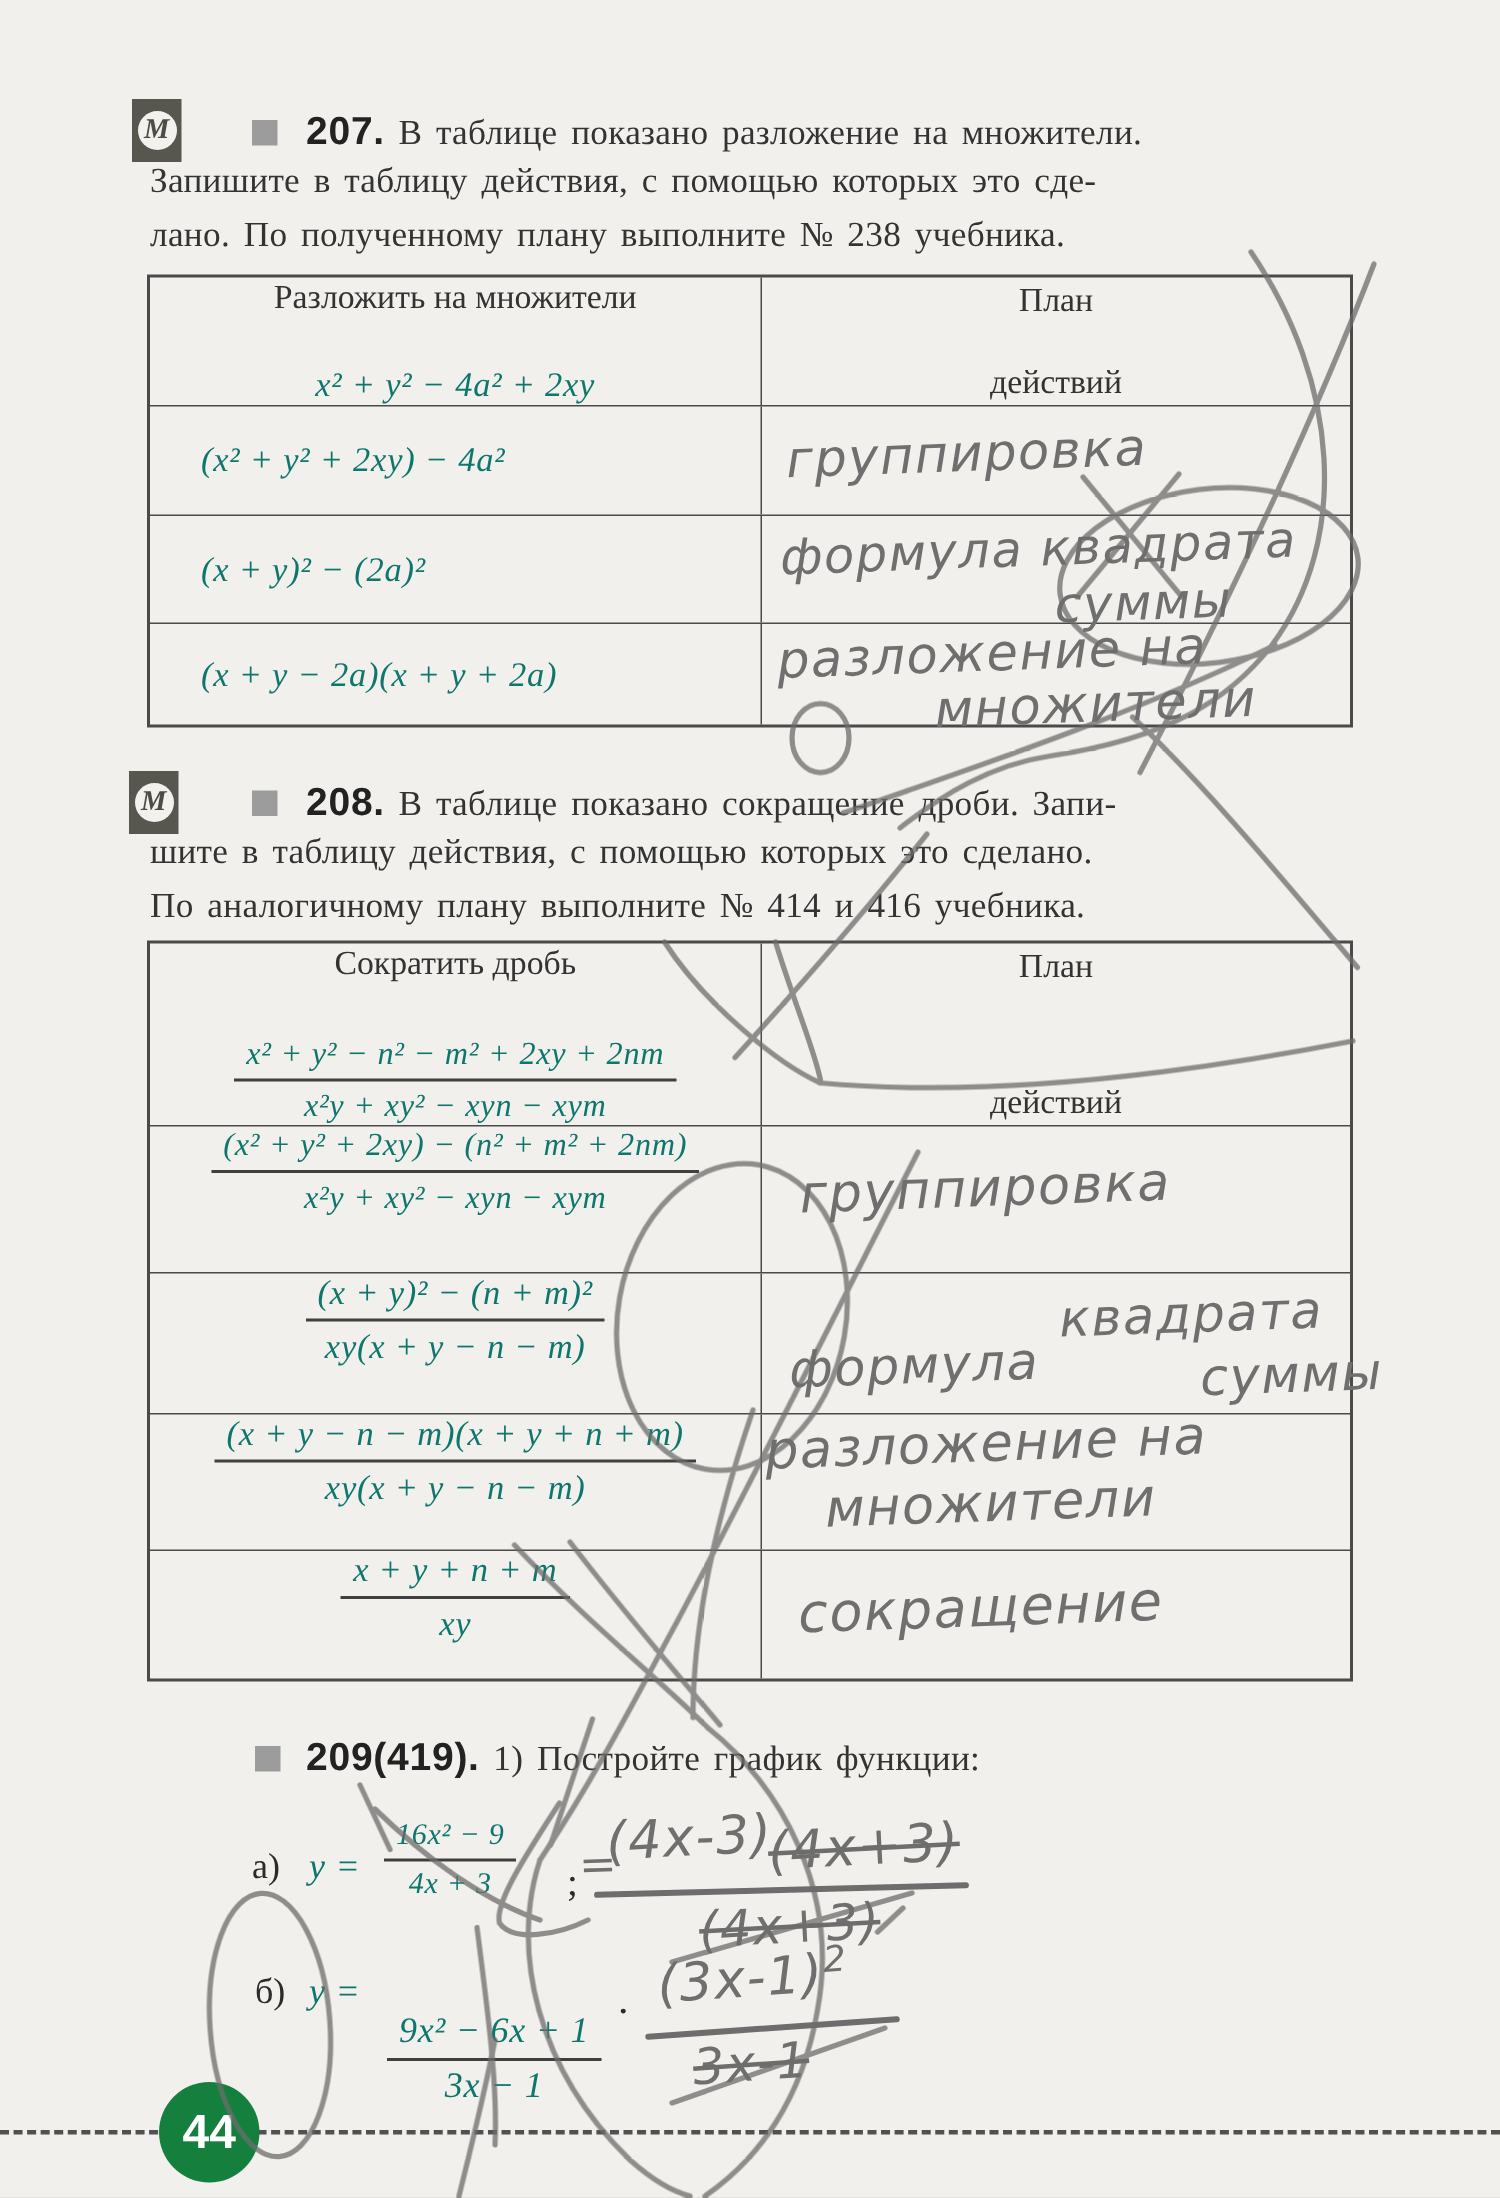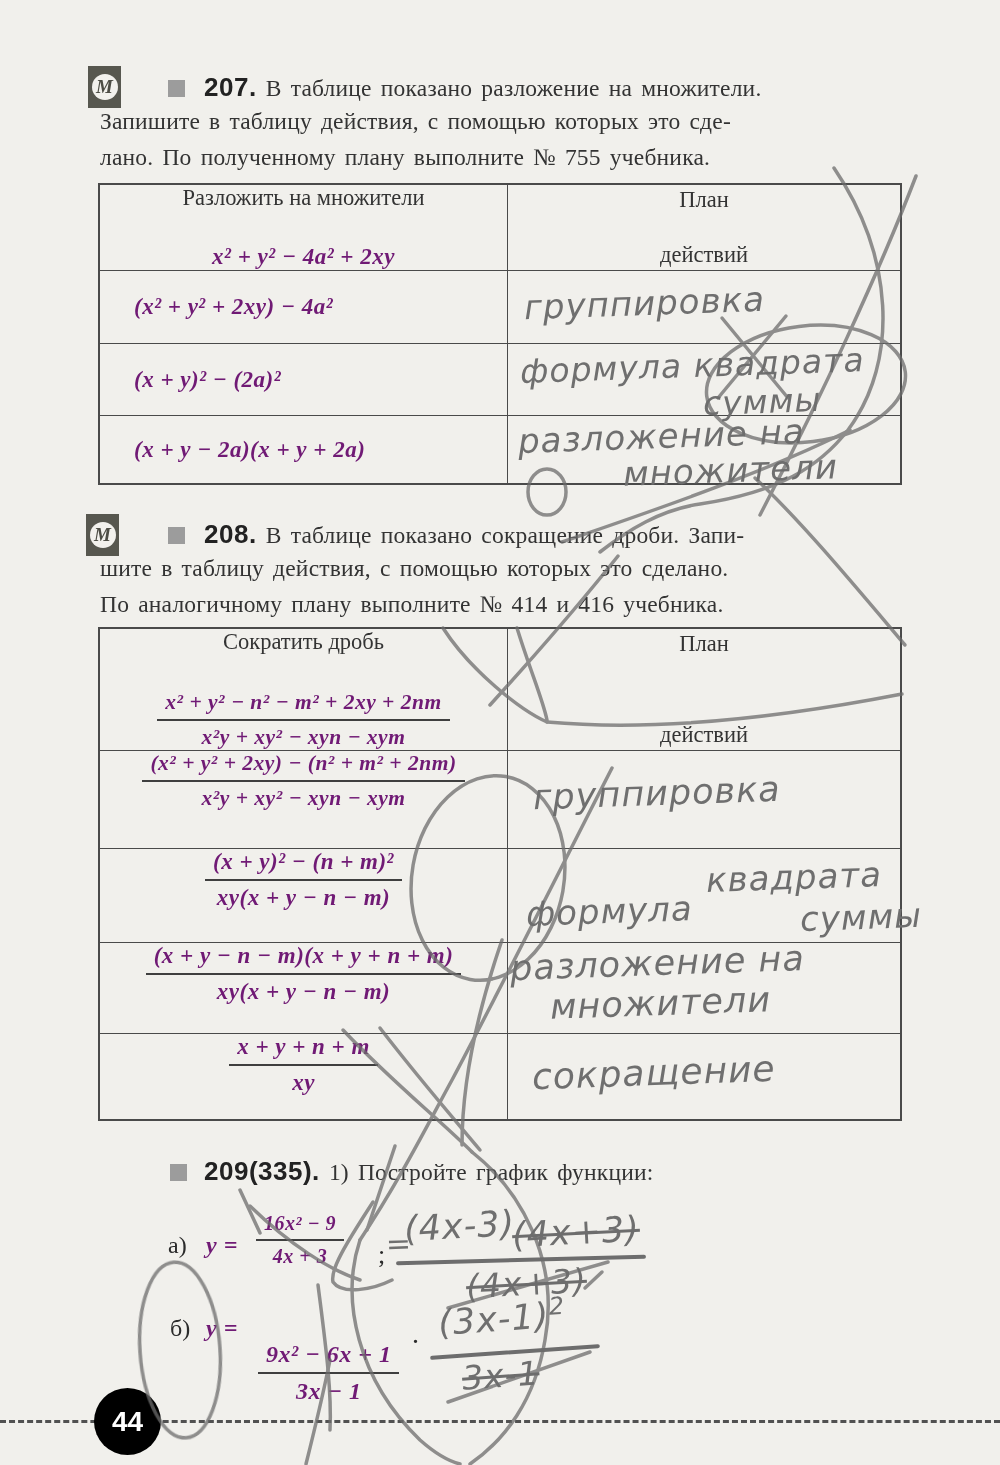--- a/index.html
+++ b/index.html
@@ -20,58 +20,58 @@
   
   .tbl{position:absolute;border:2px solid #4a4a4a;background:transparent;}
   .tbl .row{display:flex;border-bottom:1.5px solid #4a4a4a;}
   .tbl .row:last-child{border-bottom:none;}
   .cell{position:relative;box-sizing:border-box;}
   .c1{width:408px;border-right:1.5px solid #4a4a4a;}
   .c2{flex:1;}
   .cell-center{display:flex;flex-direction:column;align-items:center;justify-content:space-between;text-align:center;}
   .cell-left{display:flex;align-items:center;padding-left:34px;}
   .tbl-title{font-size:22.5px;color:#333;}
-  .math{font-style:italic;font-size:23px;color:#701a75;letter-spacing:.5px;font-weight:bold;}
+  .math{font-style:italic;font-size:23px;color:#0f766e;letter-spacing:.5px;}
   .frac{display:inline-block;text-align:center;vertical-align:middle;}
   .frac .num{display:block;border-bottom:2px solid #3f3f3f;padding:0 8px 4px;}
   .frac .den{display:block;padding-top:4px;}
   .plan-head{font-size:22.5px;color:#333;line-height:30px;}
   
   .hw{position:absolute;font-family:"DejaVu Sans",sans-serif;font-style:italic;color:#6f6f6f;
       white-space:nowrap;transform:rotate(-2deg);letter-spacing:1px;}
   .hw-big{font-size:34px;}
   .struck{text-decoration:line-through;text-decoration-thickness:3px;text-decoration-color:#6d6d6d;}
   .hwbar{position:absolute;background:#6d6d6d;height:3.5px;border-radius:2px;}
   
   .fx{position:absolute;font-size:24px;}
   
   .cutline{position:absolute;left:0;right:0;top:1420px;border-top:3px dashed #515151;}
-  .pagenum{position:absolute;left:94px;top:1388px;width:67px;height:67px;border-radius:50%;background:#000000;
+  .pagenum{position:absolute;left:106px;top:1388px;width:67px;height:67px;border-radius:50%;background:#15803d;
     display:flex;align-items:center;justify-content:center;color:#fff;
-    font-family:"Liberation Sans",sans-serif;font-weight:bold;font-size:28px;}
+    font-family:"Liberation Sans",sans-serif;font-weight:bold;font-size:32px;}
   
   .scribbles{position:absolute;left:0;top:0;z-index:6;pointer-events:none;}
   .content{position:relative;z-index:2;}
 </style>
 </head>
 <body>
 
 <div class="page">
 <div class="content">
 
   <div class="m-icon" style="left:88px;top:66px;">
     <span class="circ">М</span>
   </div>
   <div class="bullet" style="left:168px;top:80px;"></div>
   <div class="pline" style="left:204px;top:72px;">
     <span class="exnum">207.</span>
     <span>В таблице показано разложение на множители.</span>
   </div>
   <div class="pline" style="left:100px;top:108px;">Запишите в таблицу действия, с помощью которых это сде-</div>
-  <div class="pline" style="left:100px;top:144px;">лано. По полученному плану выполните № 755 учебника.</div>
+  <div class="pline" style="left:100px;top:144px;">лано. По полученному плану выполните № 238 учебника.</div>
 
   <div class="tbl" style="left:98px;top:183px;width:800px;">
 
     <div class="row" style="height:85px;">
       <div class="cell c1 cell-center">
         <span class="tbl-title">Разложить на множители</span>
         <span class="math">x² + y² − 4a² + 2xy</span>
       </div>
       <div class="cell c2 cell-center">
         <span class="plan-head">План</span>
@@ -183,21 +183,21 @@
         </span>
       </div>
       <div class="cell c2">
         <span class="hw" style="left:24px;top:18px;font-size:36px;">сокращение</span>
       </div>
     </div>
   </div>
 
   <div class="bullet" style="left:170px;top:1164px;"></div>
   <div class="pline" style="left:204px;top:1156px;">
-    <span class="exnum">209(335).</span>
+    <span class="exnum">209(419).</span>
     <span>1) Постройте график функции:</span>
   </div>
 
   <div class="fx" style="left:168px;top:1232px;">а)</div>
   <div class="fx math" style="left:206px;top:1232px;font-size:24px;">y =</div>
   <span class="frac math fx" style="left:256px;top:1212px;font-size:20px;">
     <span class="num">16x² − 9</span>
     <span class="den">4x + 3</span>
   </span>
   <div class="fx" style="left:378px;top:1240px;font-size:26px;">;</div>

